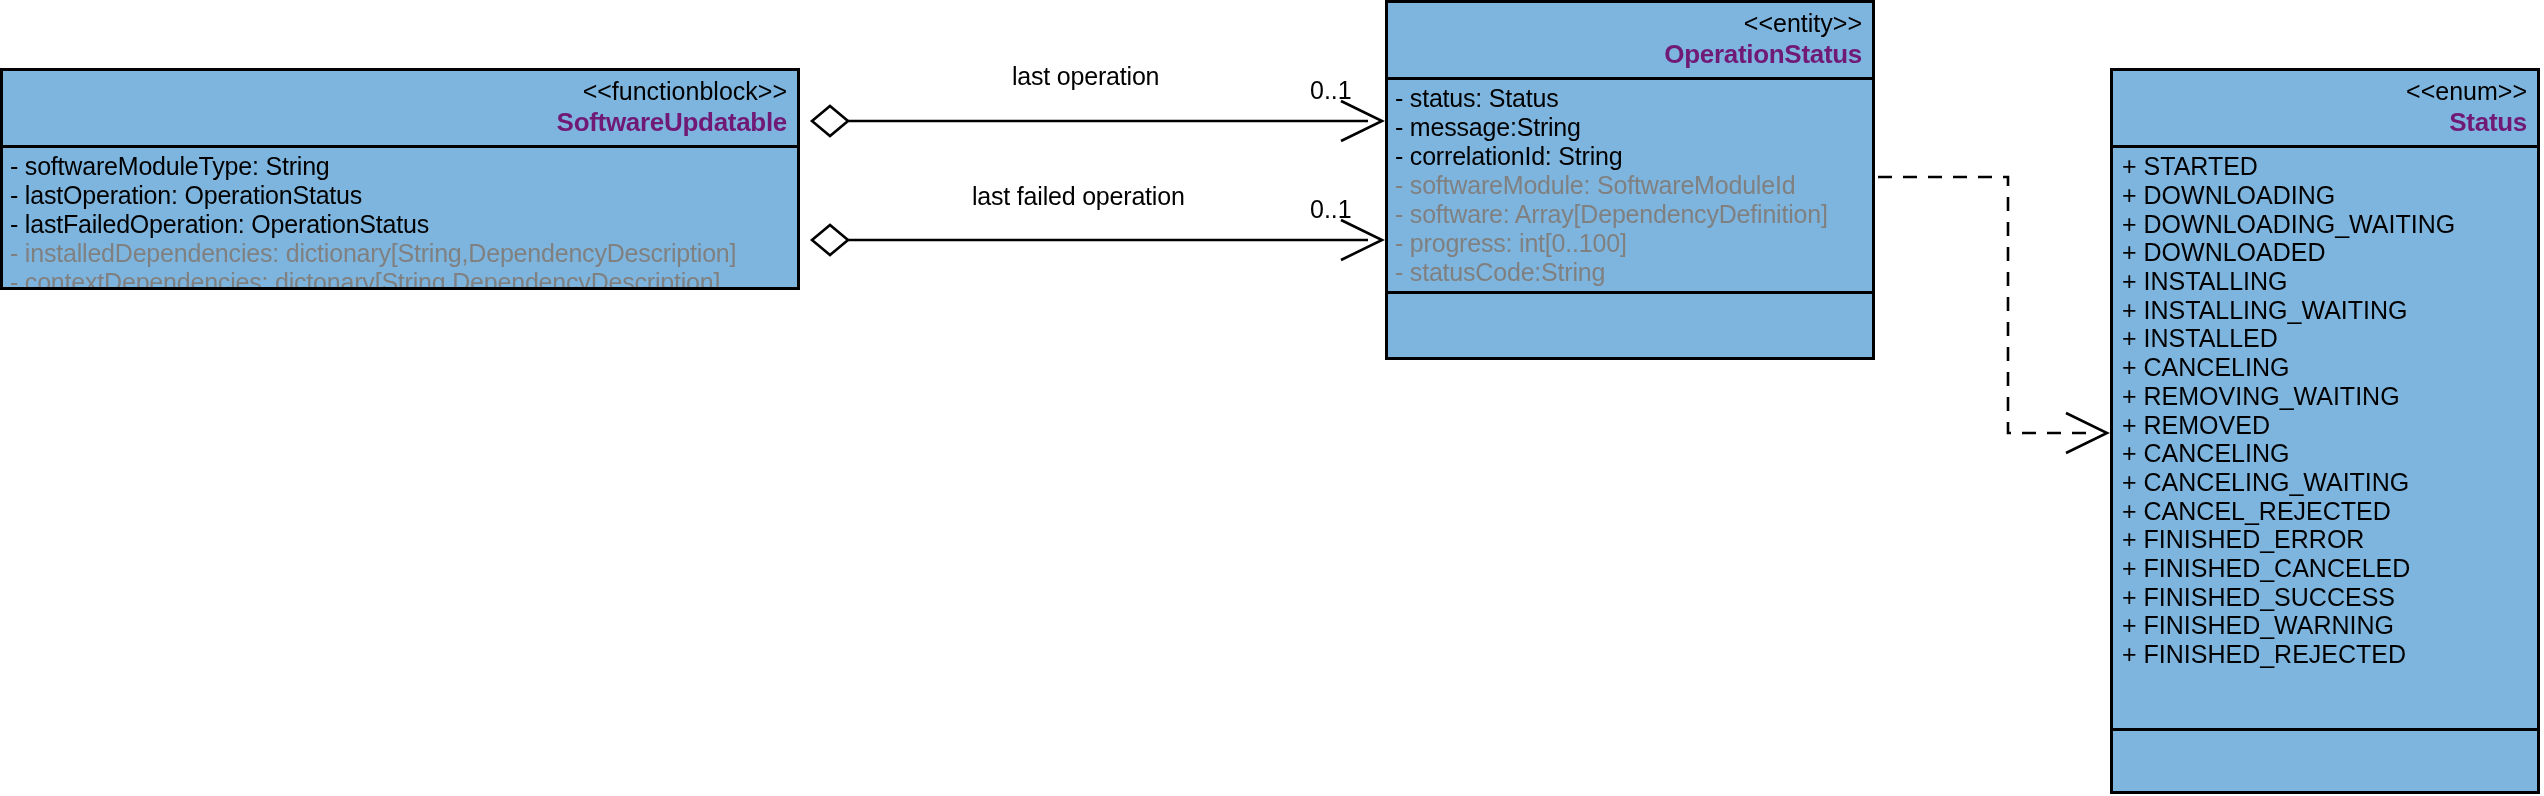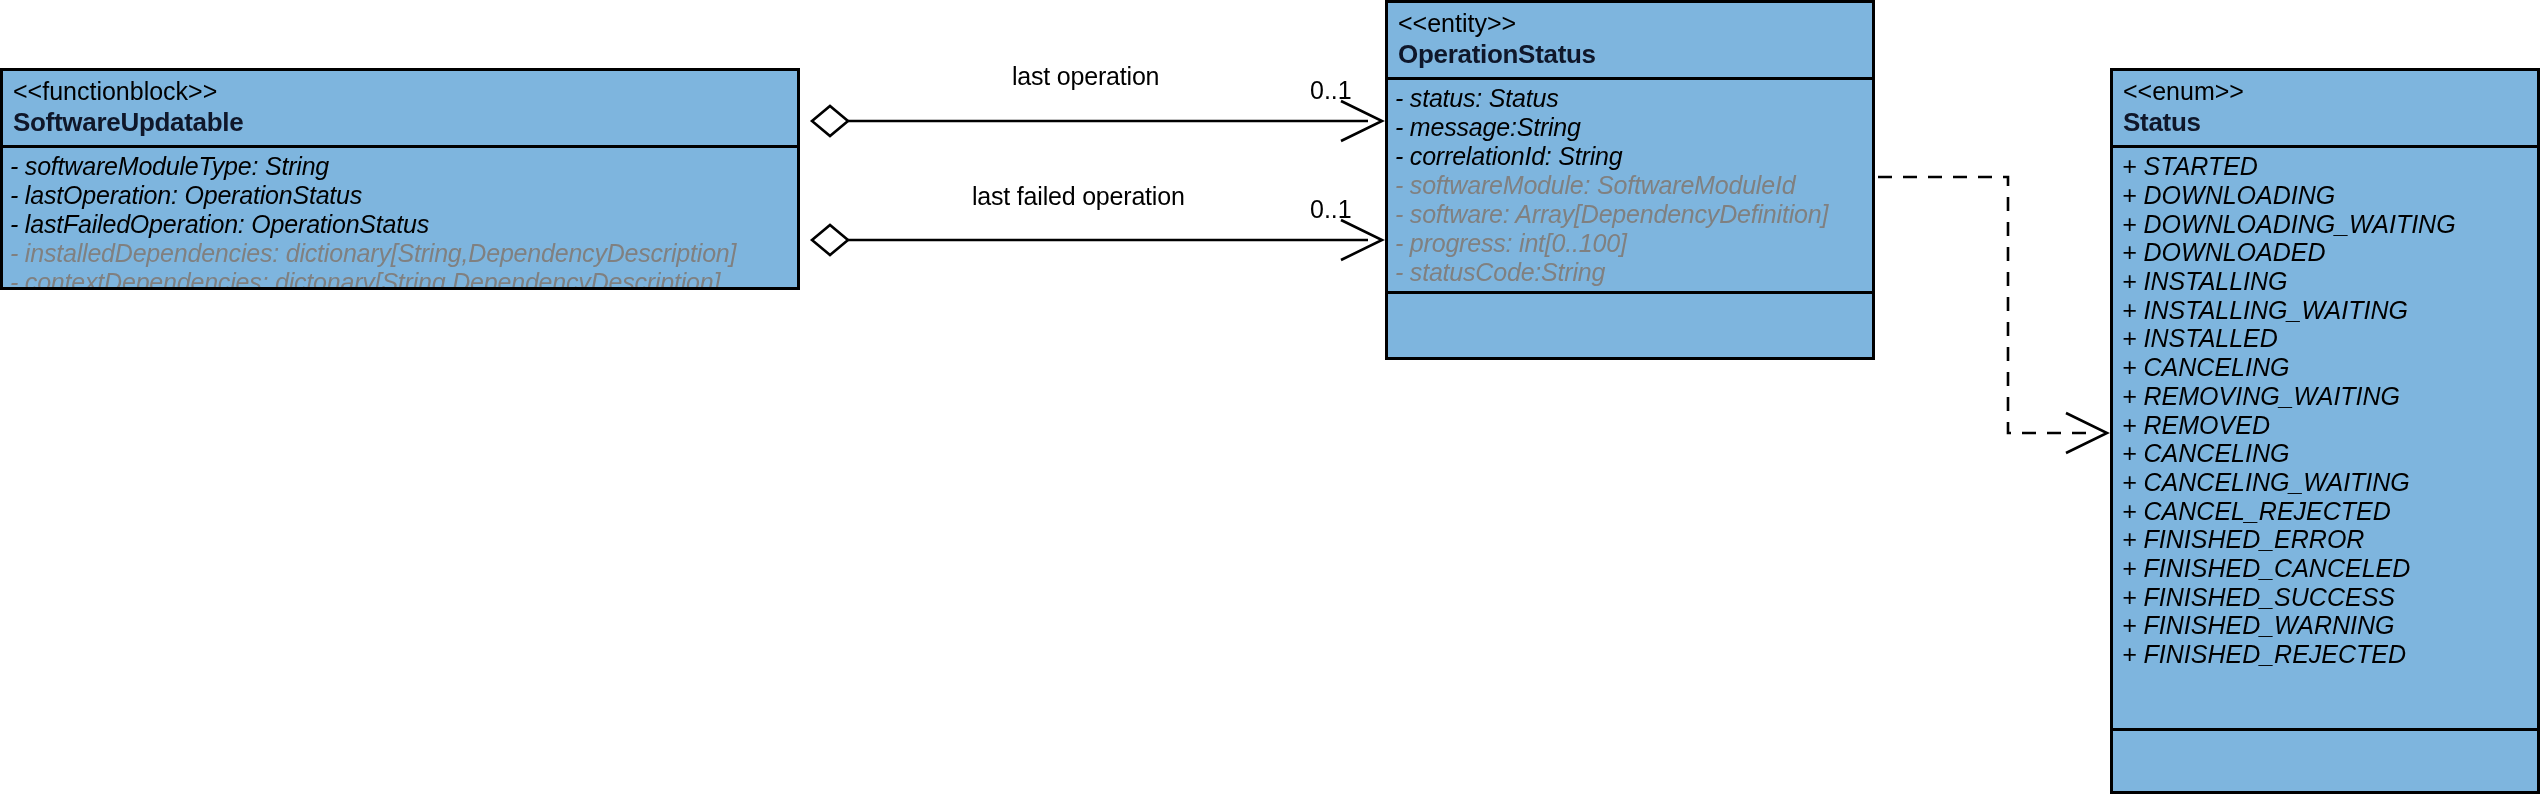--- a/index.html
+++ b/index.html
@@ -25,44 +25,43 @@
     position: absolute;
     box-sizing: border-box;
     background: #7eb5de;
     border: 3px solid #000000;
     display: flex;
     flex-direction: column;
     z-index: 5;
   }
   .uml-header {
     box-sizing: border-box;
-    text-align: left;
+    text-align: right;
     padding: 6px 10px 8px 10px;
     border-bottom: 3px solid #000000;
     line-height: 1.18;
   }
   .uml-stereotype {
     display: block;
     font-size: 25px;
     color: #000000;
     font-weight: normal;
     letter-spacing: 0px;
   }
   .uml-name {
     display: block;
     font-size: 26px;
-    color: #0f172a;
+    color: #701a75;
     font-weight: bold;
     letter-spacing: -0.3px;
   }
   .uml-compartment {
     box-sizing: border-box;
     padding: 4px 16px 4px 0px;
     overflow: hidden;
-    font-style: italic;
   }
   .uml-compartment.ops {
     border-top: 3px solid #000000;
     flex: 1 1 auto;
     min-height: 10px;
   }
   .uml-attr {
     display: block;
     font-size: 25px;
     line-height: 29px;

